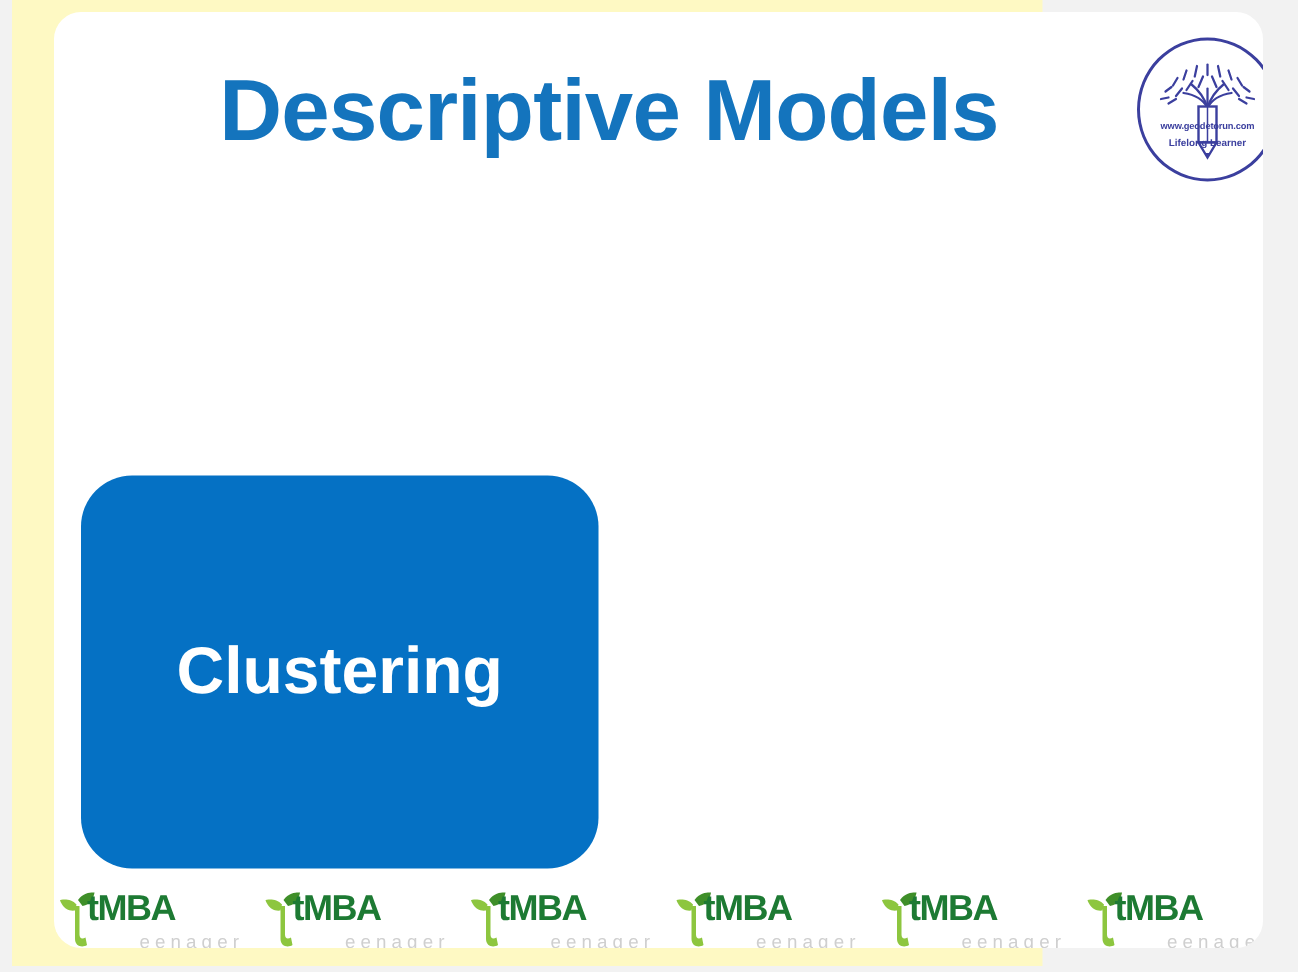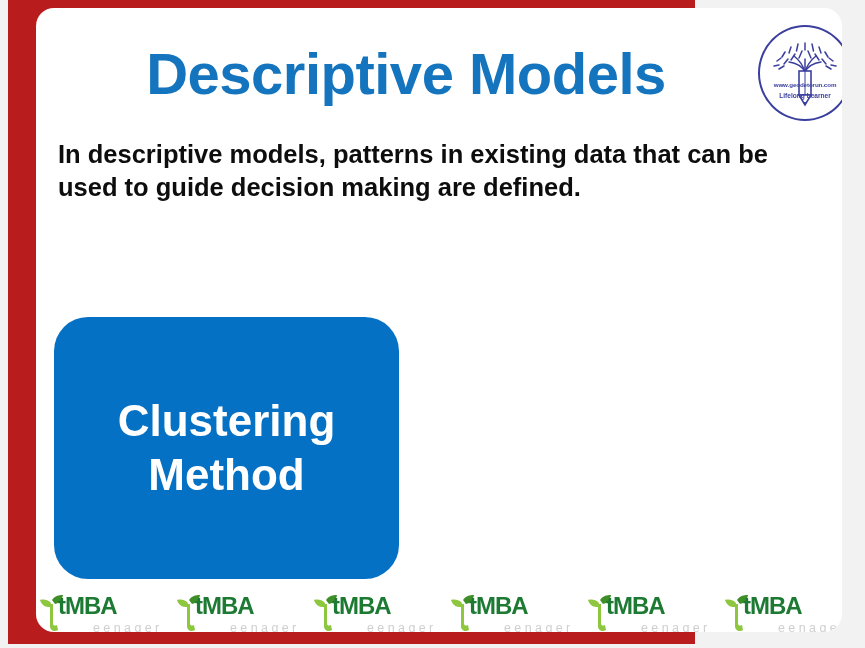--- a/index.html
+++ b/index.html
@@ -12,21 +12,21 @@
     position:relative;
     width:865px;height:648px;
     background:#f2f2f2;
     box-sizing:border-box;
   }
   
   .frame{
     position:absolute;
     left:8px;top:0px;
     width:687px;height:644px;
-    background:#b91c1c;
+    background:#fef9c3;
     box-sizing:border-box;
   }
   
   .panel{
     position:absolute;
     left:28px;top:8px;
     width:806px;height:624px;
     background:#ffffff;
     border-radius:18px;
     box-sizing:border-box;
@@ -187,26 +187,24 @@
             <rect x="41" y="46" width="12" height="24" fill="#ffffff" stroke="#3b3f9e" stroke-width="1.6"></rect>
             <line x1="47" y1="46" x2="47" y2="70" stroke="#3b3f9e" stroke-width="1"></line>
             <polygon points="41,70 53,70 47,80" fill="#ffffff" stroke="#3b3f9e" stroke-width="1.6"></polygon>
             <polygon points="45,77 49,77 47,80" fill="#3b3f9e"></polygon>
           </g>
         </svg>
         <div class="logo-url">www.geodetorun.com</div>
         <div class="logo-tag">Lifelong Learner</div>
       </div>
 
-      <div class="para para-1">In descriptive models, patterns in existing data that can be used to guide decision making are defined.</div>
 
       <div class="box box-clustering">
         <div>
           <span>Clustering</span>
-          <span>Method</span>
         </div>
       </div>
 
       <div class="watermarks">
 
         <div class="wm">
           <svg class="wm-leaf" width="26" height="40" viewBox="0 0 26 40">
             <path d="M14 6 C 18 0, 25 1, 25 1 C 25 1, 24 9, 17 10 Z" fill="#3f8f29"></path>
             <path d="M13 9 C 9 4, 2 6, 2 6 C 2 6, 4 14, 12 13 Z" fill="#8dc63f"></path>
             <path d="M12 10 L 12 32 C 12 37, 17 38, 20 36 L 19 31 C 17 32, 15 32, 15 29 L 15 10 Z" fill="#8dc63f"></path>

